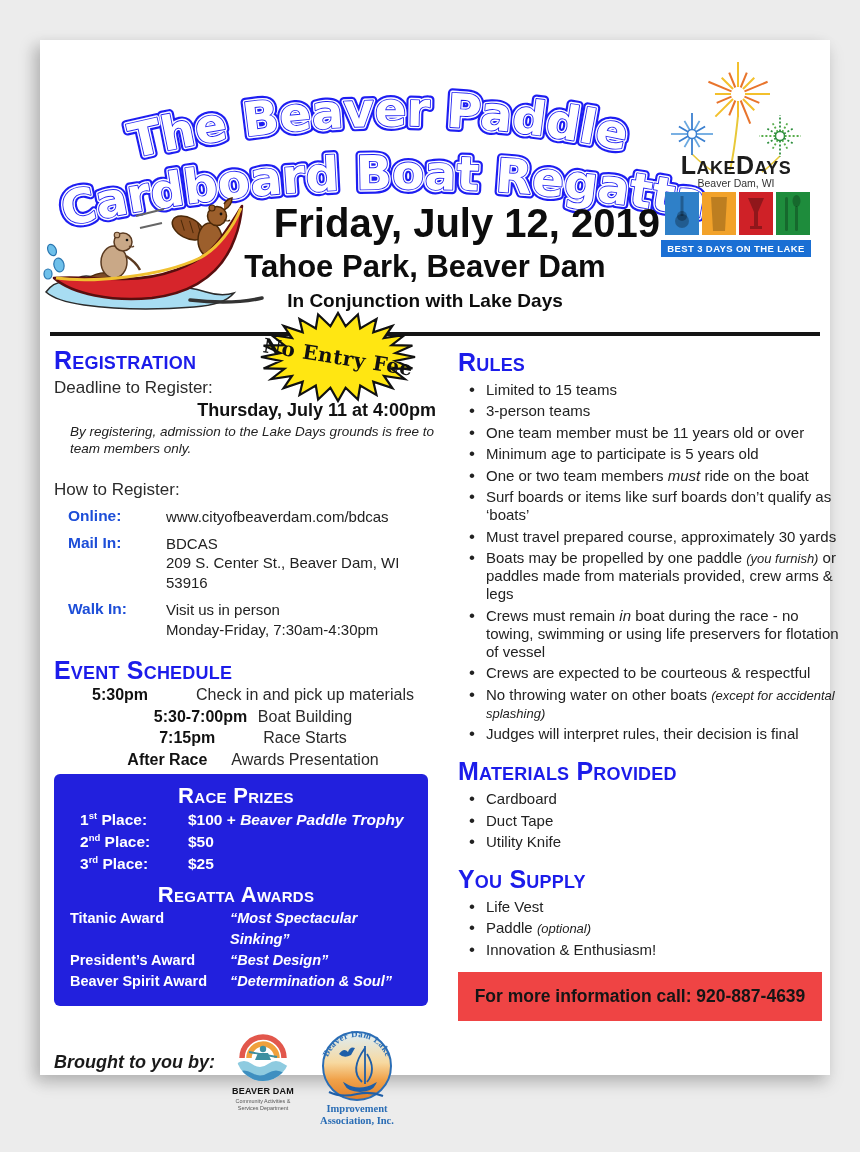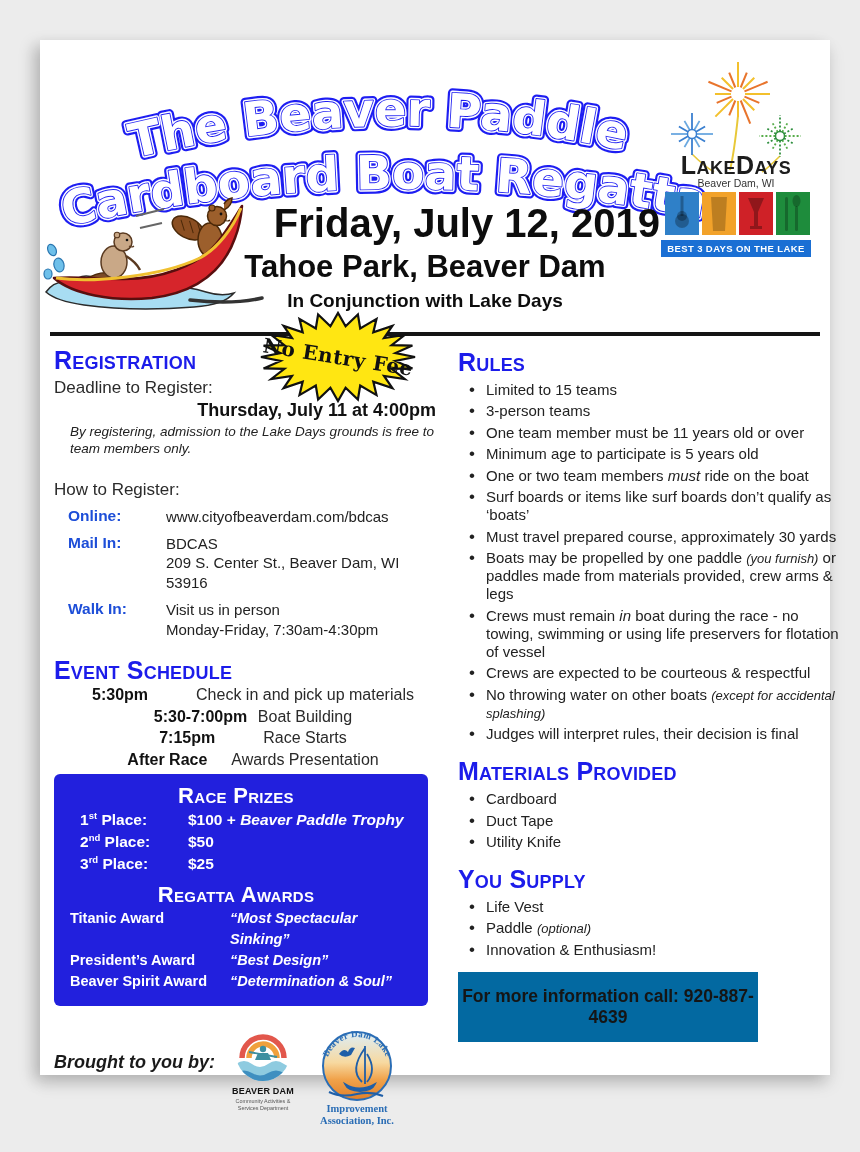--- a/index.html
+++ b/index.html
@@ -70,21 +70,21 @@
     position:relative;padding-left:28px;font-size:15px;line-height:1.2;
     color:#222;margin-top:3.5px;
   }
   ul.bullets li::before{content:"\2022";position:absolute;left:11px;top:-1px;font-size:17px;color:#222;}
   .it{font-style:italic;}
   .un{}
   .sm{font-style:italic;font-size:13px;}
   .sup{font-size:9.5px;vertical-align:super;line-height:0;}
   .mt{margin-top:14px;}
   .infobar{
-    margin-top:13px;width:300px;box-sizing:border-box;background:#0369a1;
+    margin-top:13px;width:364px;box-sizing:border-box;background:#ef4444;
     text-align:center;padding:14px 4px;font-size:17.5px;font-weight:700;color:#151515;
   }
   
   .ld-name{font:700 25px "Liberation Sans",sans-serif;font-variant:small-caps;fill:#1d1d1d;letter-spacing:.5px;}
   .ld-city{font:400 10.5px "Liberation Sans",sans-serif;fill:#333;}
   .ld-banner{font:700 9.5px "Liberation Sans",sans-serif;fill:#fff;letter-spacing:.4px;}
   .bd-name{font:700 9px "Liberation Sans",sans-serif;fill:#111;letter-spacing:.2px;}
   .bd-dept{font:400 5.4px "Liberation Sans",sans-serif;fill:#555;}
   .bdl-arc{font:700 9px "Liberation Serif",serif;fill:#2a6db5;letter-spacing:.4px;}
   .bdl-line{font:700 10.5px "Liberation Serif",serif;fill:#2a6db5;}

